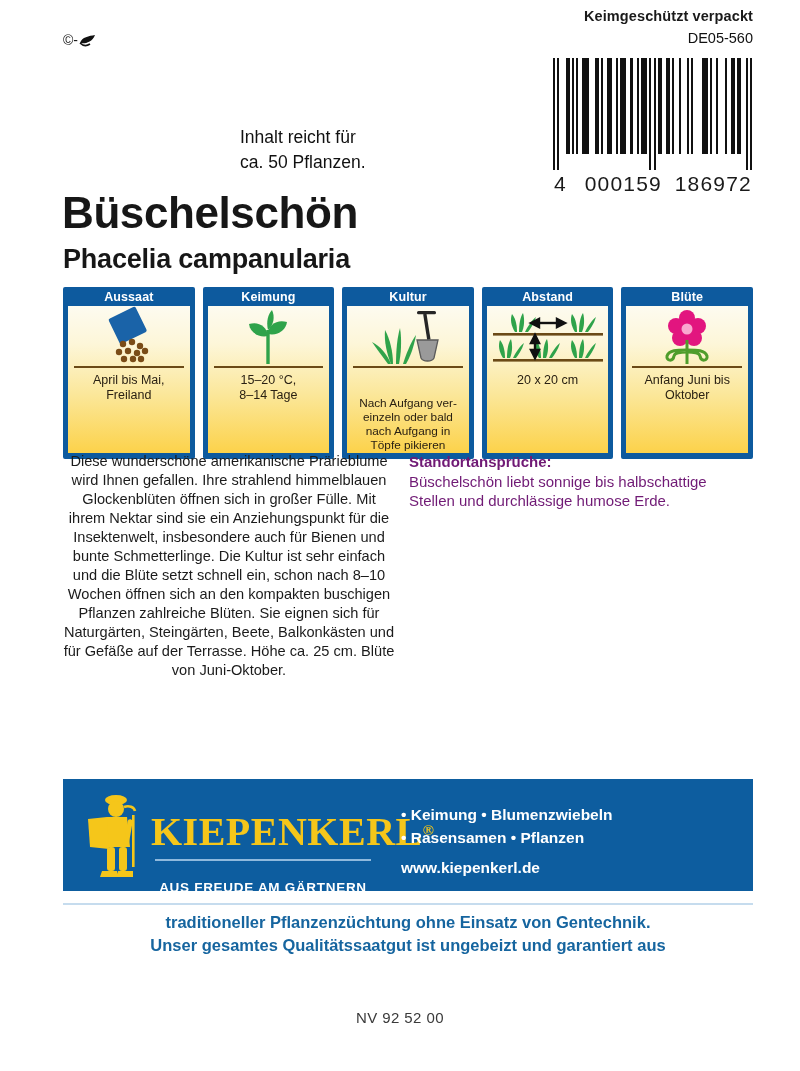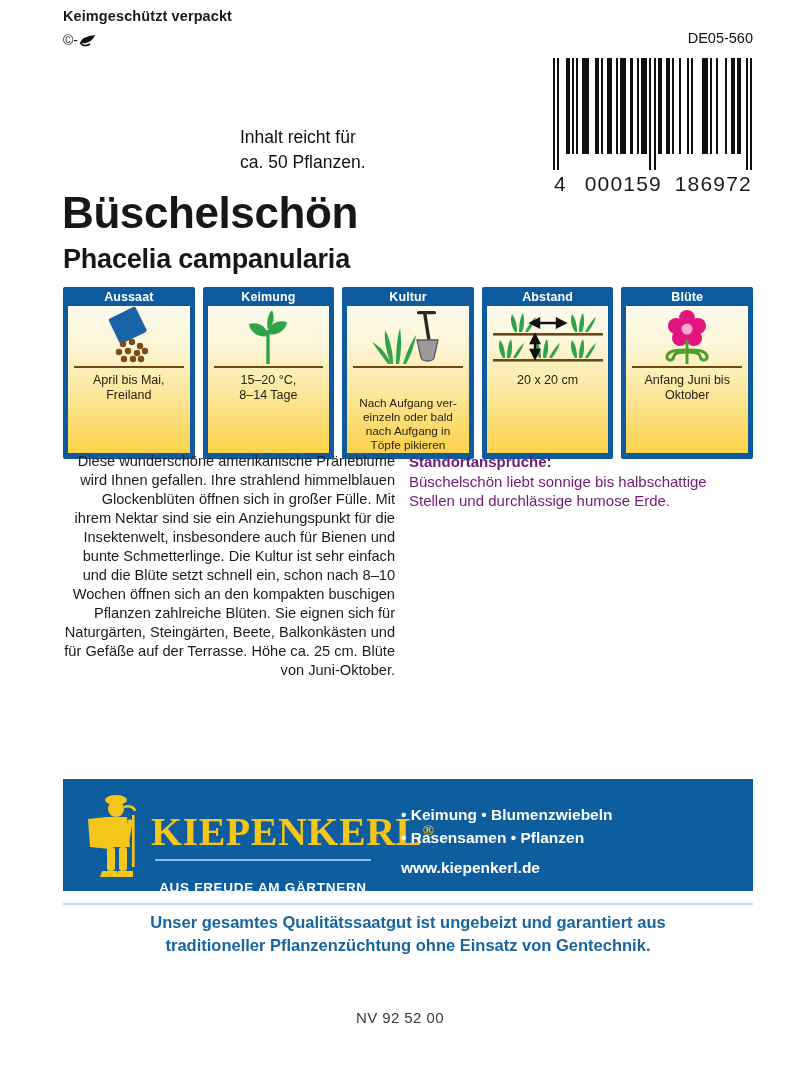--- a/index.html
+++ b/index.html
@@ -6,21 +6,21 @@
   html, body {
     width: 800px; height: 1071px;
     background: #ffffff;
     font-family: "Liberation Sans", sans-serif;
     color: #1a1a1a;
     overflow: hidden;
   }
   .page { position: relative; width: 800px; height: 1071px; }
 
   
-  .topbar { position: absolute; left: 63px; top: 8px; width: 690px; }
+  .topbar { position: absolute; left: 63px; top: 8px; width: 690px; text-align: right; }
   .keim-title { font-size: 14.5px; font-weight: bold; letter-spacing: .1px; }
   .copyline { margin-top: 8px; font-size: 14px; display: flex; align-items: center; gap: 1px; }
   .copyline .csym { font-size: 14px; }
   .leaf-glyph { display: inline-block; width: 17px; height: 14px; position: relative; }
   .leaf-glyph svg { position: absolute; left: 0; top: 1px; }
 
   .code-top { position: absolute; right: 0; top: 22px; font-size: 14.5px; color: #111; }
 
   
   .barcode-wrap { position: absolute; left: 553px; top: 58px; width: 200px; }
@@ -61,21 +61,21 @@
              font-size: 12.5px; line-height: 1.22; color: #2a2113;
              font-family: "Liberation Sans", sans-serif; }
   .box-txt.small { font-size: 11.8px; line-height: 1.2; margin-top: 23px; }
   .box-ico svg { position: absolute; left: 50%; transform: translateX(-50%); }
 
   
   .desc { position: absolute; left: 63px; top: 452px; width: 332px;
           font-size: 14.6px; line-height: 1.305; text-align: justify;
           color: #1b1b1b; }
   .desc p { text-align: justify; }
-  .desc p:last-child { text-align: right; }
+  .desc p:last-child { text-align: center; }
 
   .standort { position: absolute; left: 409px; top: 452px; width: 340px;
               font-size: 15px; line-height: 1.305; color: #701a75; }
   .standort .st-head { font-weight: bold; }
 
   
   .brand { position: absolute; left: 63px; top: 779px; width: 690px; height: 112px;
            background: #0d5d9f; }
   .brand-inner { position: relative; width: 100%; height: 100%; }
   .mascot { position: absolute; left: 22px; top: 12px; }
@@ -399,19 +399,19 @@
       <div class="bullets">
         <div>• Keimung • Blumenzwiebeln</div>
         <div>• Rasensamen • Pflanzen</div>
       </div>
       <div class="weblink">www.kiepenkerl.de</div>
     </div>
   </div>
 
   <div class="claim-rule"></div>
   <div class="claim">
+    <div>traditioneller Pflanzenzüchtung ohne Einsatz von Gentechnik.</div>
     <div>Unser gesamtes Qualitätssaatgut ist ungebeizt und garantiert aus</div>
-    <div>traditioneller Pflanzenzüchtung ohne Einsatz von Gentechnik.</div>
   </div>
 
   <div class="nvcode">NV 92 52 00</div>
 
 </div>
 
 </body></html>

